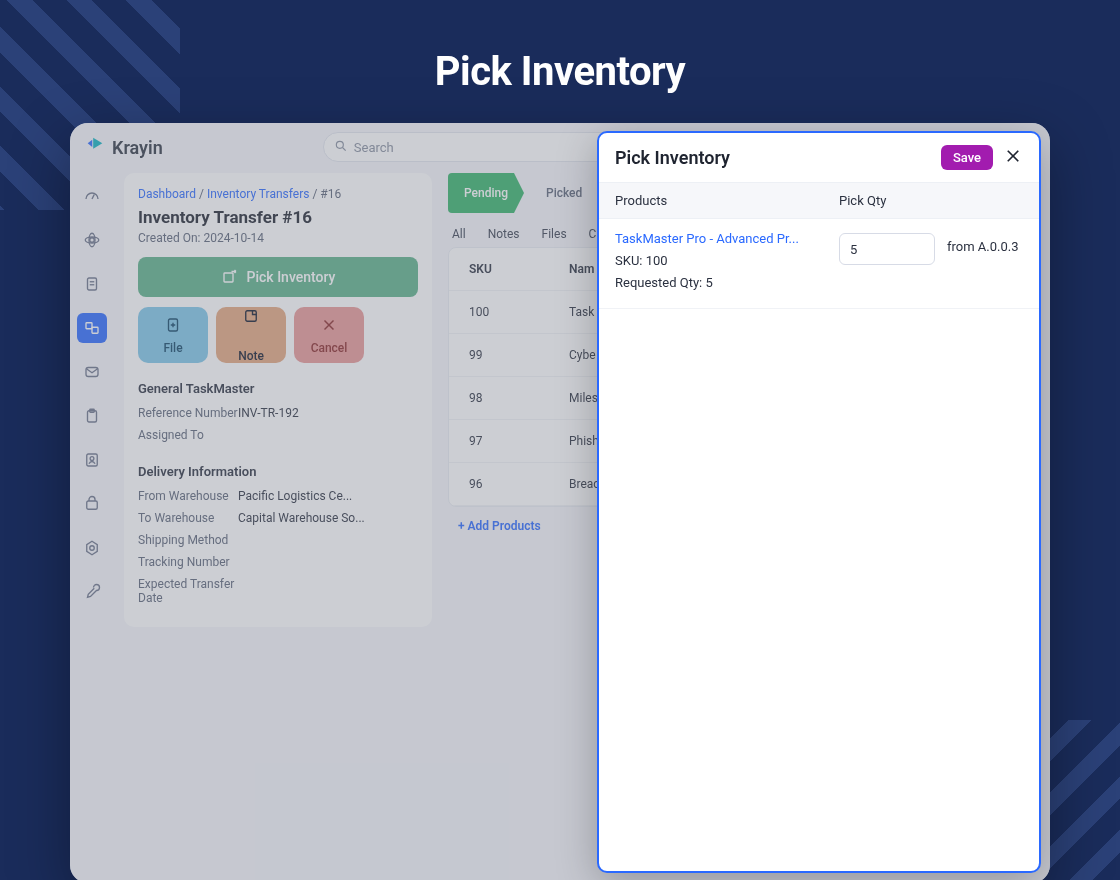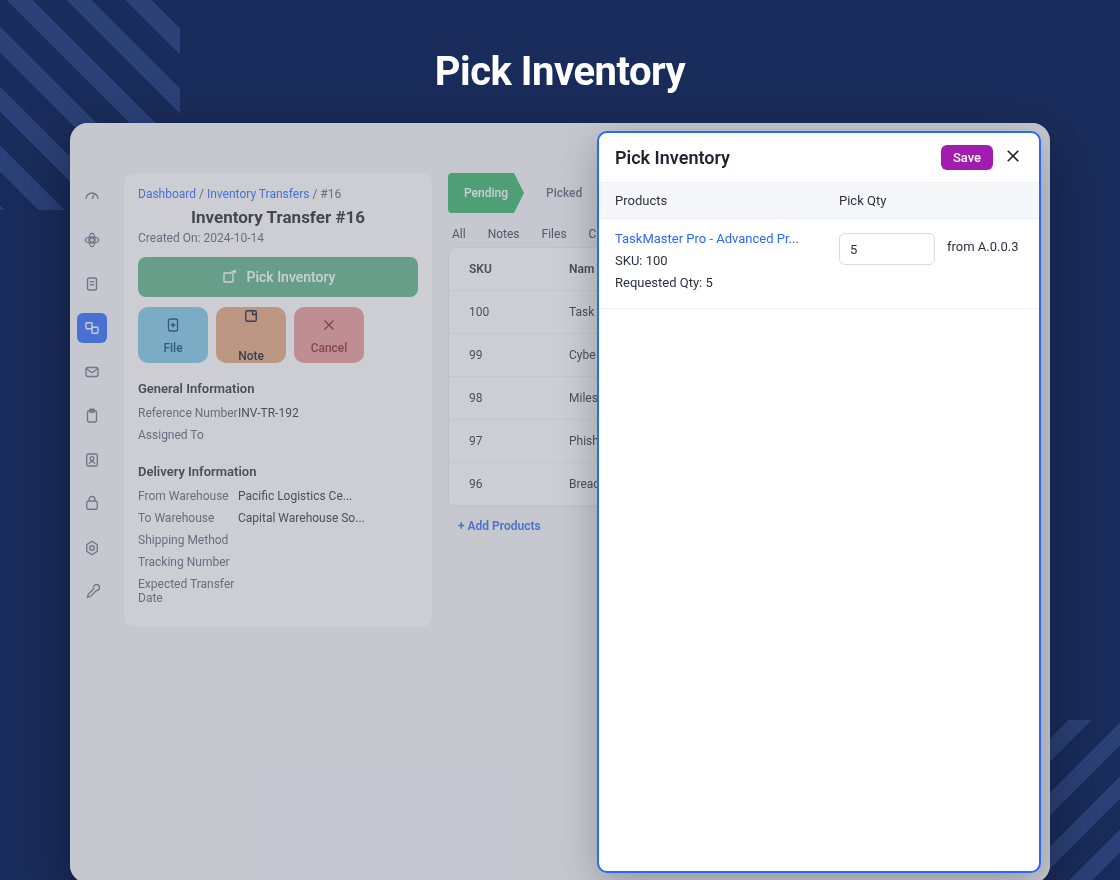--- a/index.html
+++ b/index.html
@@ -26,21 +26,21 @@
 .rail { position: absolute; left: 0; top: 48px; bottom: 0; width: 44px; display: flex; flex-direction: column; align-items: center; gap: 14px; padding-top: 10px; }
 .rail-item { width: 30px; height: 30px; border-radius: 6px; display: flex; align-items: center; justify-content: center; color: #6b738a; }
 .rail-item.active { background: #2a69ff; color: #fff; }
 .rail-item svg { width: 18px; height: 18px; }
 
 
 .content { position: absolute; left: 54px; right: 14px; top: 50px; bottom: 14px; }
 .card-left { position: absolute; left: 0; top: 0; width: 308px; background: #fff; border-radius: 10px; padding: 14px; }
 .crumbs { font-size: 12px; color: #2a69ff; margin-bottom: 6px; }
 .crumbs .sep, .crumbs .cur { color: #5b6478; }
-.page-title { font-size: 17px; font-weight: 700; color: #1f2430; margin-bottom: 4px; text-align: center; }
+.page-title { font-size: 17px; font-weight: 700; color: #1f2430; margin-bottom: 4px; }
 .meta { font-size: 12px; color: #5b6478; margin-bottom: 12px; }
 
 .btn-pick { width: 100%; height: 40px; background: #5cb28a; border-radius: 8px; display: flex; align-items: center; justify-content: center; gap: 8px; color: #fff; font-size: 14px; font-weight: 500; margin-bottom: 10px; }
 .btn-pick svg { width: 18px; height: 18px; }
 
 .btn-row { display: flex; gap: 8px; margin-bottom: 18px; }
 .mini-btn { flex: 0 0 auto; width: 70px; height: 56px; border-radius: 10px; display: flex; flex-direction: column; align-items: center; justify-content: center; gap: 4px; font-size: 12px; font-weight:500; }
 .mini-btn svg { width: 18px; height: 18px; }
 .mini-file { background: #7fc7e8; color: #0e4466; }
 .mini-note { background: #e4a67e; color: #0f172a; justify-content: space-between; }
@@ -91,20 +91,42 @@
 </head>
 <body>
 
 <div class="stripes-tl"></div>
 <div class="stripes-br"></div>
 
 <div class="hero-title">Pick Inventory</div>
 
 <div class="app-window">
 
+  <div class="topbar">
+    <div class="logo">
+      <span class="logo-mark">
+        <svg viewBox="0 0 24 24">
+            <polygon points="4,8 9,4 9,12" fill="#2a69ff"></polygon>
+            <polygon points="10,2 20,8 10,14" fill="#0eb3c2"></polygon>
+          </svg>
+      </span>
+      <span>Krayin</span>
+    </div>
+    <div class="search-wrap">
+      <div class="search">
+        <span>
+          <svg viewBox="0 0 24 24" fill="none" stroke="currentColor" stroke-width="2">
+              <circle cx="10" cy="10" r="6"></circle>
+              <line x1="15" y1="15" x2="20" y2="20"></line>
+            </svg>
+        </span>
+        <span>Search</span>
+      </div>
+    </div>
+  </div>
 
   <div class="rail">
     <div class="rail-item">
         <svg viewBox="0 0 24 24" fill="none" stroke="currentColor" stroke-width="1.8">
           <path d="M4 16 A8 8 0 0 1 20 16"></path>
           <line x1="12" y1="16" x2="15" y2="10"></line>
         </svg>
       </div>
     <div class="rail-item">
         <svg viewBox="0 0 24 24" fill="none" stroke="currentColor" stroke-width="1.8">
@@ -206,21 +228,21 @@
         </div>
         <div class="mini-btn mini-cancel">
           <span><svg viewBox="0 0 24 24" fill="none" stroke="currentColor" stroke-width="2">
                 <line x1="6" y1="6" x2="18" y2="18"></line>
                 <line x1="18" y1="6" x2="6" y2="18"></line>
               </svg></span>
           <span>Cancel</span>
         </div>
       </div>
 
-      <div class="sect-title">General Information</div>
+      <div class="sect-title">General TaskMaster</div>
       <div class="kv">
           <div class="k">Reference Number</div>
           <div class="v">INV-TR-192</div>
         </div>
       <div class="kv">
           <div class="k">Assigned To</div>
           <div class="v"></div>
         </div>
 
       <div class="sect-gap"></div>

